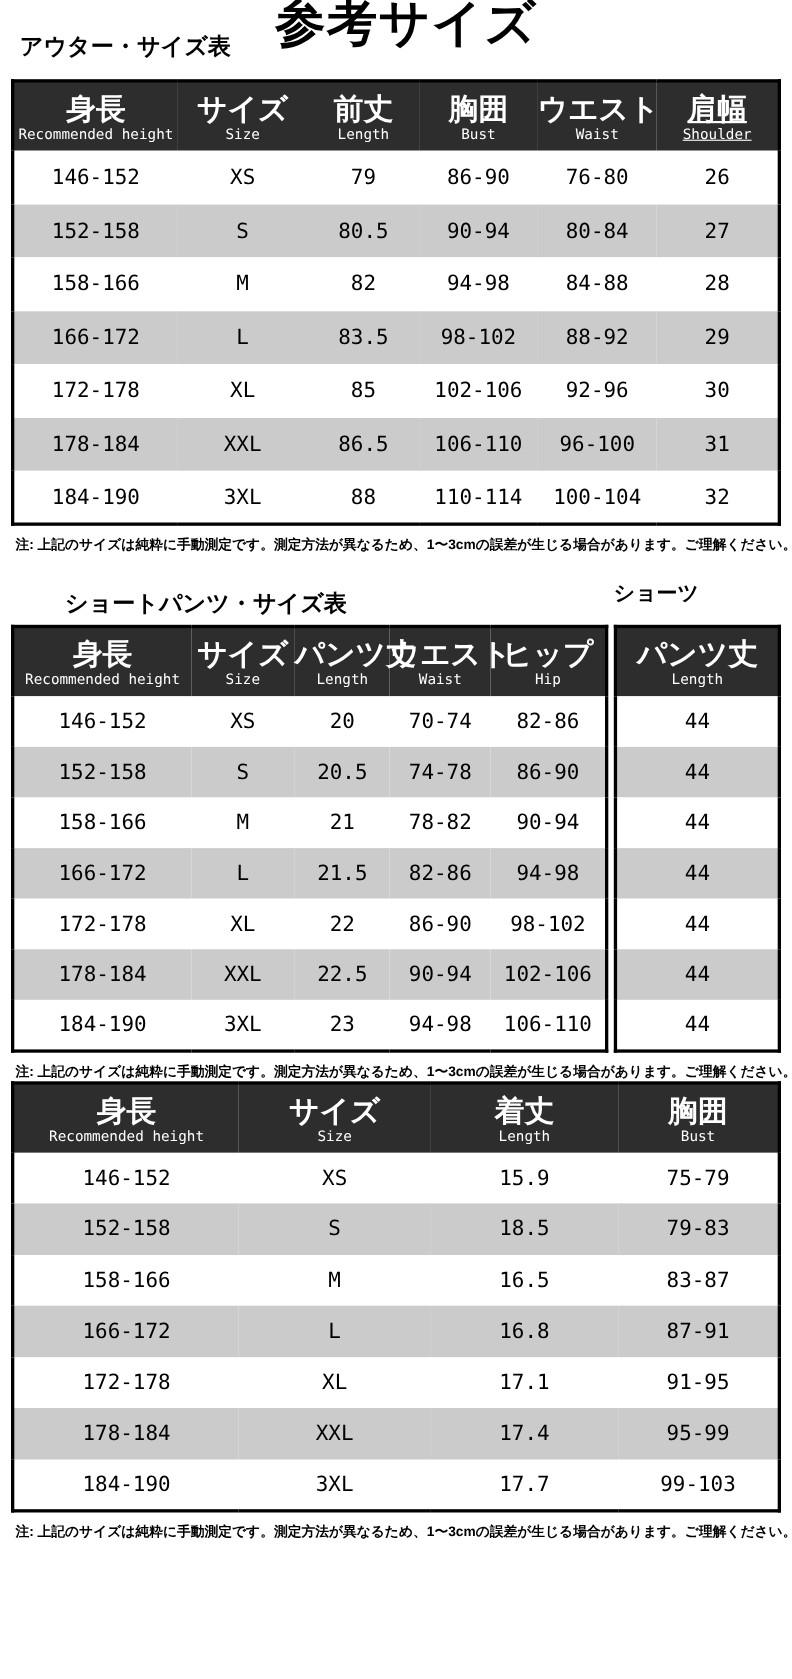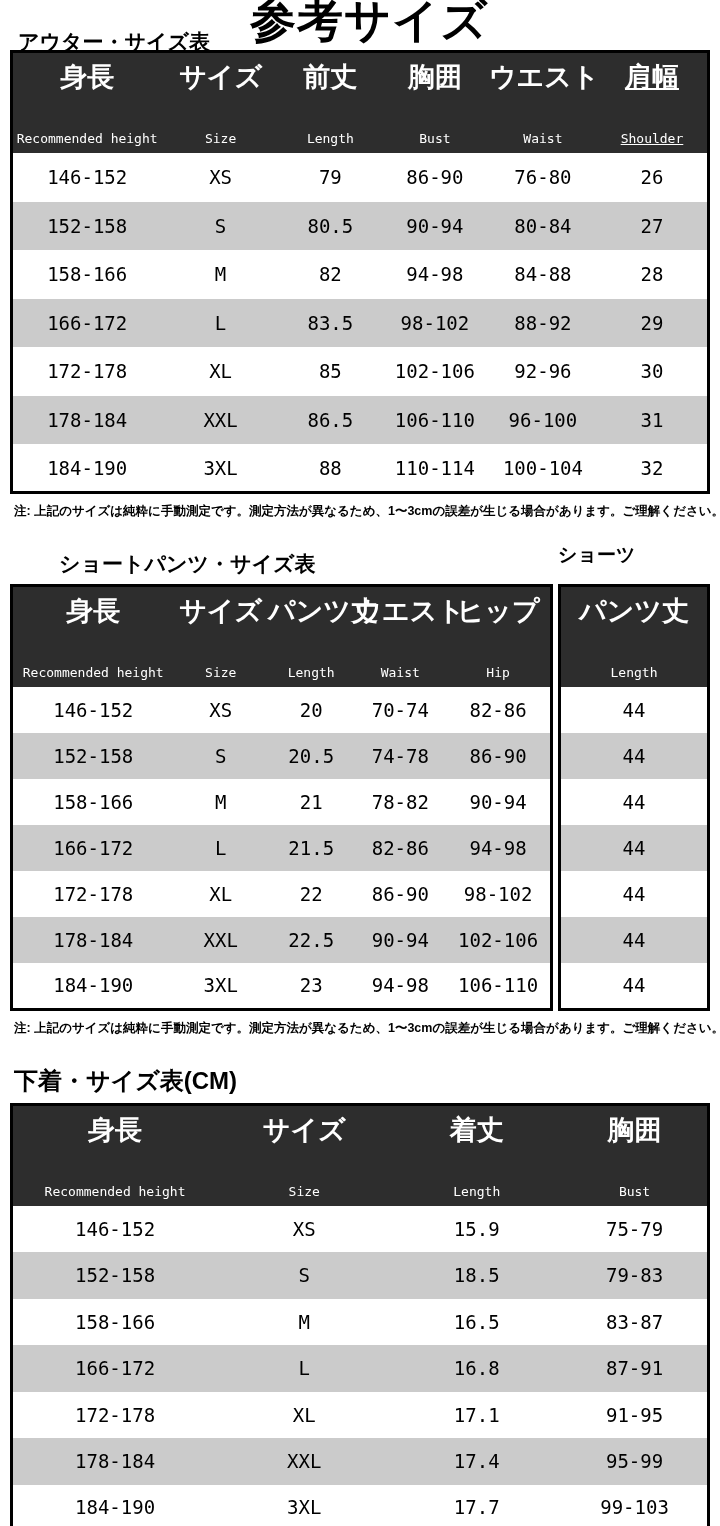--- a/index.html
+++ b/index.html
@@ -16,21 +16,21 @@
     font-family: "Liberation Sans", sans-serif;
   }
   .page {
     width: 720px;
     min-height: 1526px;
     position: relative;
     overflow: hidden;
   }
 
   
-  .top-header { position: relative; height: 50px; font-family: Liberation Serif, serif; }
+  .top-header { position: relative; height: 72px; font-family: Liberation Serif, serif; }
   .main-title {
     position: absolute; left: 250px; top: -10px;
     font-size: 46px; font-weight: bold; letter-spacing: 1px;
     margin: 0;
   }
   .outer-label {
     position: absolute; left: 18px; top: 28px;
     font-size: 21px; font-weight: bold;
   }
 
@@ -48,21 +48,20 @@
     font-weight: bold;
   }
   table.size-table thead th .ja {
     font-size: 27px; line-height: 1.15; font-weight: bold;
     white-space: nowrap;
   }
   table.size-table thead th .en {
     font-size: 13px; font-weight: normal;
     font-family: "DejaVu Sans Mono", monospace;
     white-space: nowrap;
-    margin-top: 38px;
   }
   table.size-table tbody td {
     text-align: center;
     font-family: "DejaVu Sans Mono", monospace;
     font-size: 19px;
     background: #ffffff;
   }
   table.size-table tbody tr:nth-child(even) td { background: var(--row-alt, #cbcbcb); }
 
   
@@ -332,21 +331,20 @@
             <td>44</td>
           </tr>
           <tr>
             <td>44</td>
           </tr>
         </tbody>
     </table>
   </div>
   <p class="note">注: 上記のサイズは純粋に手動測定です。測定方法が異なるため、1〜3cmの誤差が生じる場合があります。ご理解ください。 (単位:CM)</p>
 
-  <div class="underwear-label">下着・サイズ表(CM)</div>
   <table class="size-table t-under">
     <thead>
       <tr>
           <th>
             <div class="ja">身長</div>
             <div class="en">Recommended height</div>
           </th>
           <th>
             <div class="ja">サイズ</div>
             <div class="en">Size</div>

